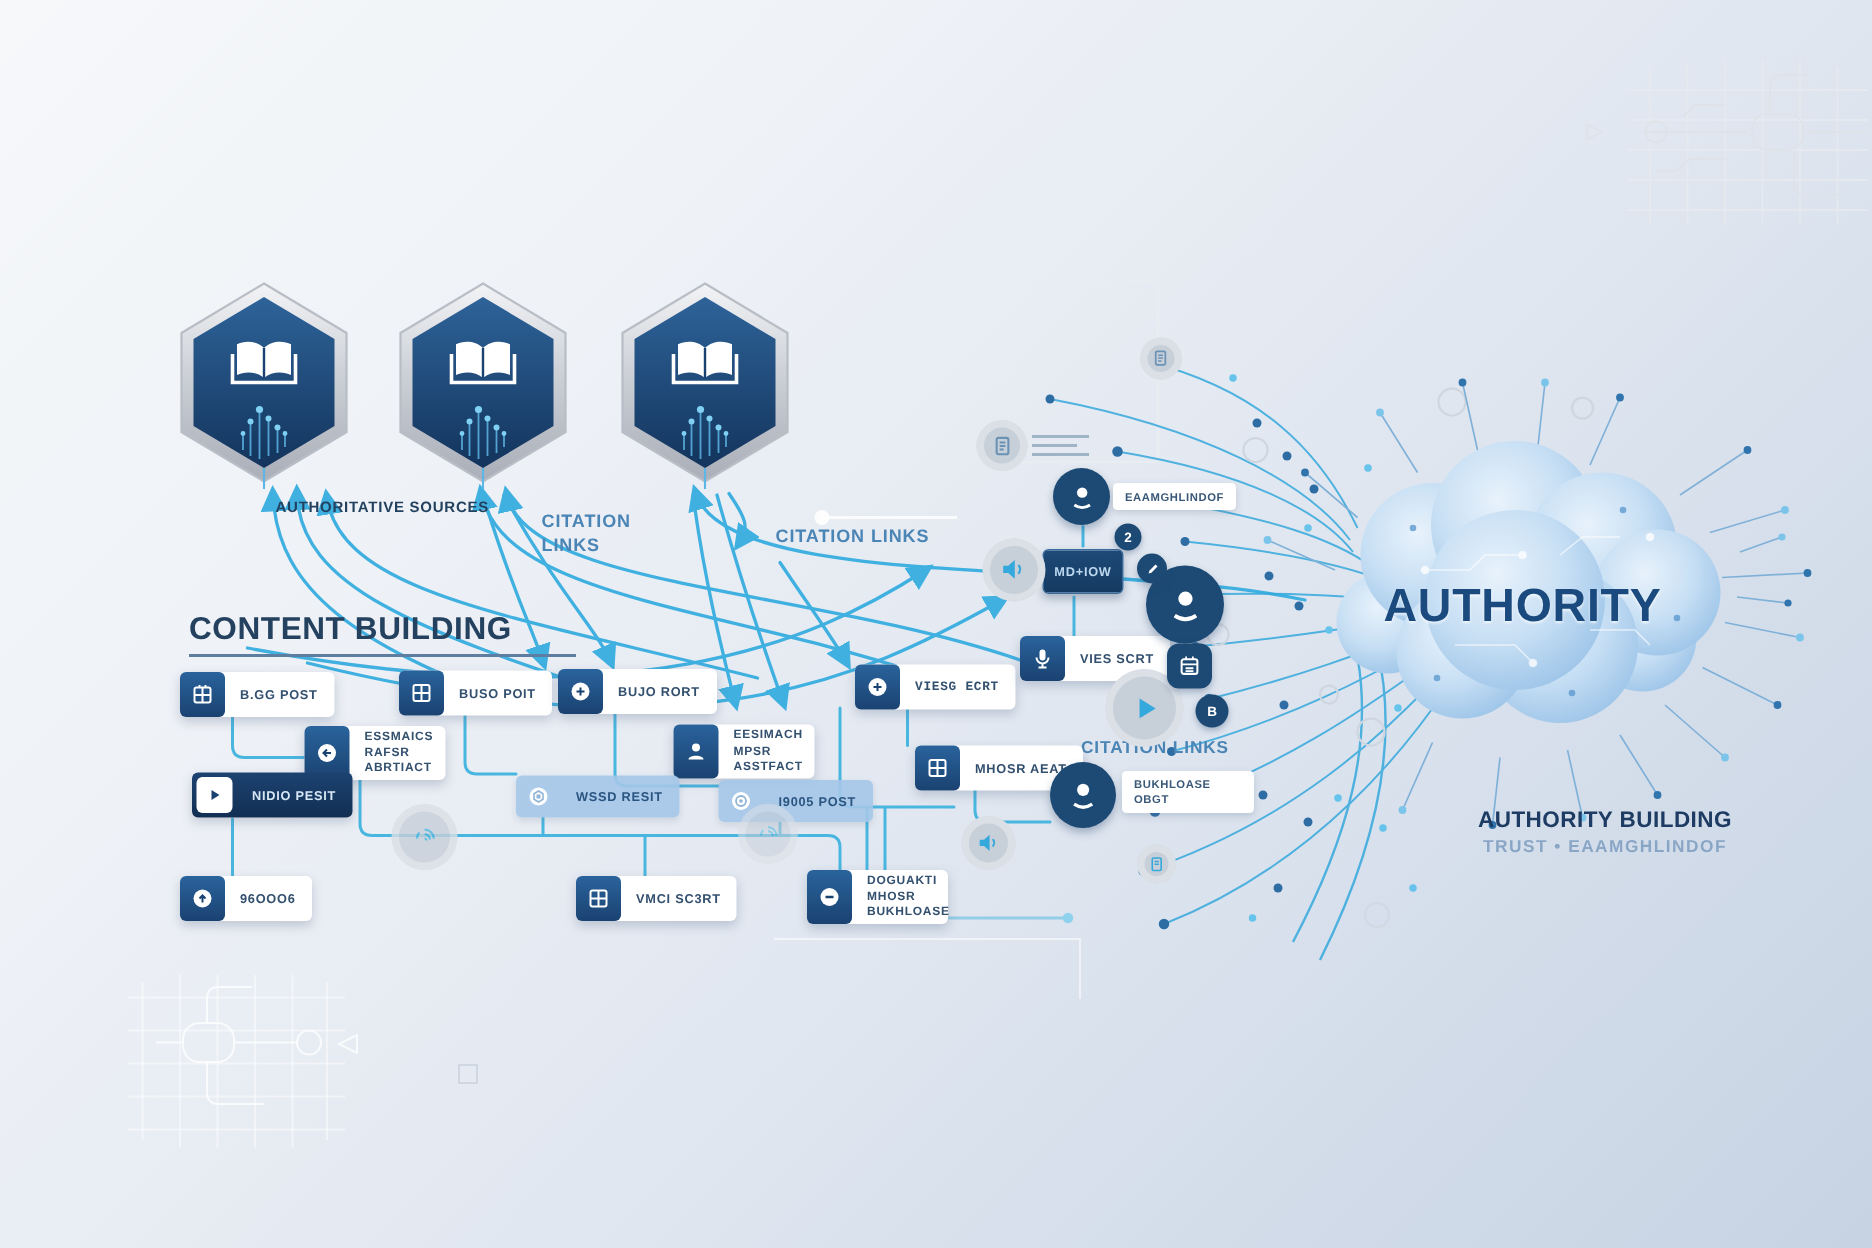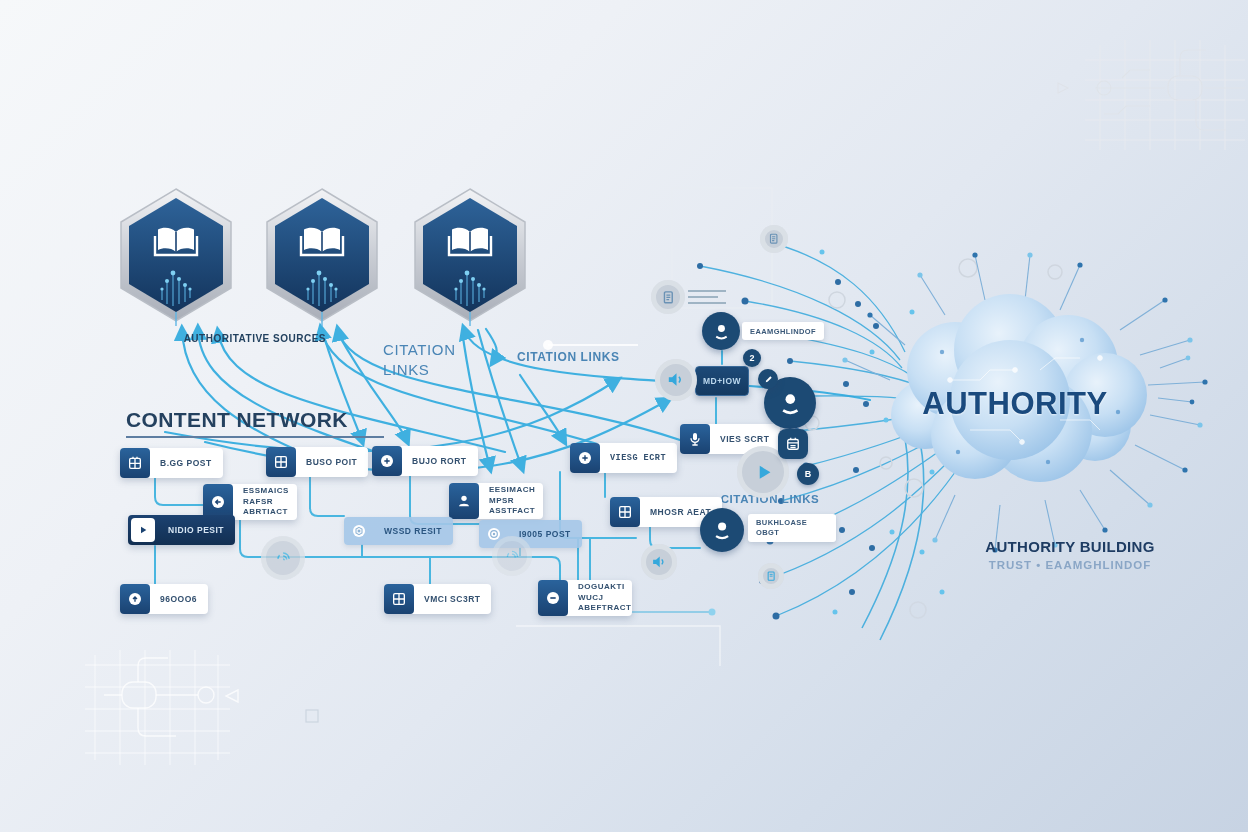--- a/index.html
+++ b/index.html
@@ -10,21 +10,21 @@
   }
   #stage{
     position:relative; width:1248px; height:832px; overflow:hidden;
     background:linear-gradient(135deg,#f6f8fa 0%,#eef1f6 30%,#e2e8f1 55%,#d3ddea 78%,#c7d3e3 100%);
   }
   svg.layer{ position:absolute; left:0; top:0; pointer-events:none; }
 
   
   .t-auth-sources{ position:absolute; left:170px; top:333px; width:156px; text-align:right;
     font-size:10px; font-weight:800; letter-spacing:.5px; color:#22415f; line-height:1.25; }
-  .t-cit-2line{ position:absolute; left:383px; top:340px; font-size:15px; font-weight:400;
+  .t-cit-2line{ position:absolute; left:361px; top:340px; font-size:12px; font-weight:700;
     color:#4a85b5; letter-spacing:.6px; line-height:1.3; }
   .t-cit-1line{ position:absolute; left:517px; top:350px; font-size:12px; font-weight:700;
     color:#4a85b5; letter-spacing:.6px; }
   .t-cit-mid{ position:absolute; left:700px; top:493px; width:140px; text-align:center;
     font-size:11.5px; font-weight:700; color:#4a85b5; letter-spacing:.6px; }
   .t-content{ position:absolute; left:126px; top:408px; font-size:21px; font-weight:800;
     color:#24415f; letter-spacing:.4px; }
   .t-content-underline{ position:absolute; left:126px; top:436px; width:258px; height:2px; background:#5d7da1; }
   .t-authority{ position:absolute; left:905px; top:386px; width:220px; text-align:center;
     font-size:31px; font-weight:800; color:#1a4a7e; letter-spacing:.5px; text-shadow:0 1px 2px rgba(255,255,255,.7); }
@@ -366,21 +366,21 @@
     </svg>
   </div>
 
   <div class="t-auth-sources">AUTHORITATIVE SOURCES</div>
   <div class="t-cit-2line">
     <div>CITATION</div>
     <div>LINKS</div>
   </div>
   <div class="t-cit-1line">CITATION LINKS</div>
   <div class="t-cit-mid">CITATION LINKS</div>
-  <div class="t-content">CONTENT NETWORK</div>
+  <div class="t-content">CONTENT BUILDING</div>
   <div class="t-content-underline"></div>
   <div class="t-authority">AUTHORITY</div>
   <div class="t-auth-building">AUTHORITY BUILDING</div>
   <div class="t-trust">TRUST • EAAMGHLINDOF</div>
 
   <div class="node" style="left:120px; top:448px;">
     <span class="nicon">
         <svg viewBox="0 0 24 24">
           <rect x="4" y="5" width="16" height="15" rx="2" fill="none" stroke="#fff" stroke-width="2"></rect>
           <path d="M12 5 V20 M4 12.5 H20 M9 5 V2.5 M15 5 V2.5" stroke="#fff" stroke-width="2"></path>
@@ -497,21 +497,21 @@
       </span>
     <span class="nlabel">VMCI SC3RT</span>
   </div>
   <div class="node two" style="left:538px; top:580px;">
     <span class="nicon">
         <svg viewBox="0 0 24 24">
           <circle cx="12" cy="12" r="9" fill="#fff"></circle>
           <path d="M8 12 h8" stroke="#1a4271" stroke-width="2.4"></path>
         </svg>
       </span>
-    <span class="nlabel">DOGUAKTI WUCJ ABEFTRACT</span>
+    <span class="nlabel">DOGUAKTI MHOSR BUKHLOASE</span>
   </div>
 
   <div class="btn-dark" style="left:695px; top:366px; width:54px; height:30px;">
     <span>MD+IOW</span>
   </div>
 
   <div class="circ navy" style="left:702px; top:312px; width:38px; height:38px;">
     <svg viewBox="0 0 24 24">
         <circle cx="12" cy="8.5" r="4" fill="#fff"></circle>
         <path d="M6 18 q6 4 12 0" fill="none" stroke="#fff" stroke-width="2.2"></path>

